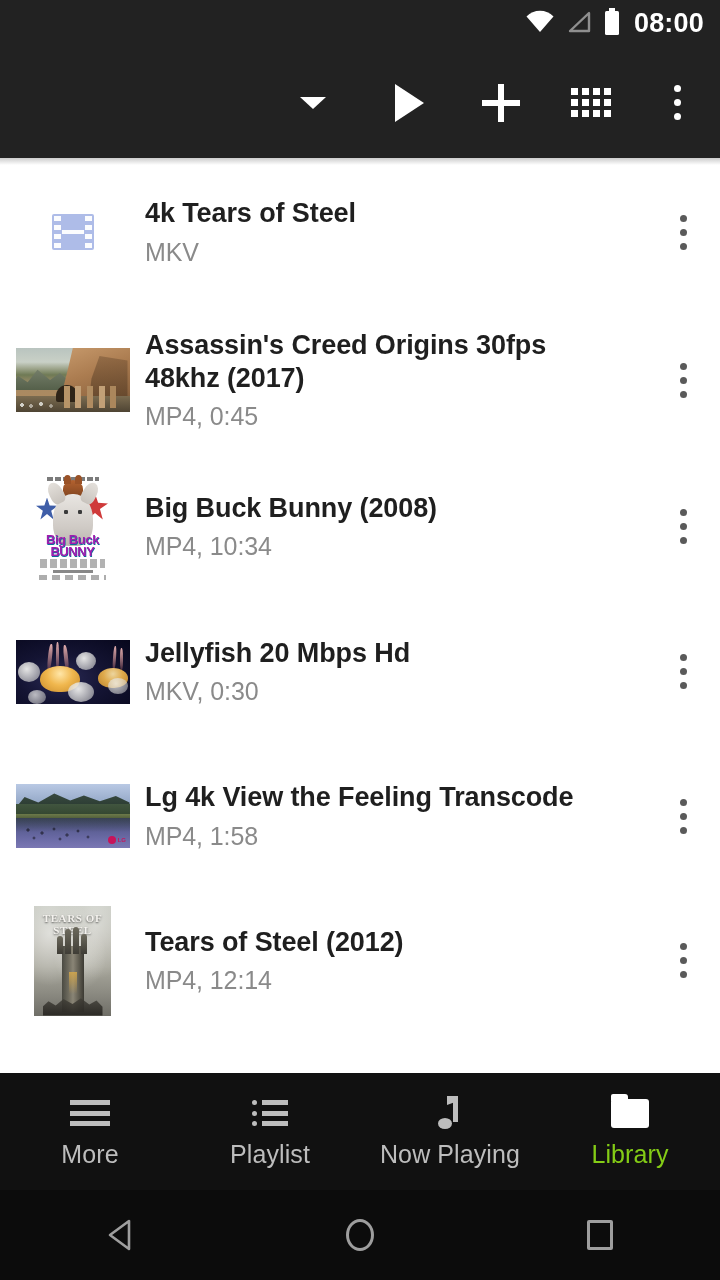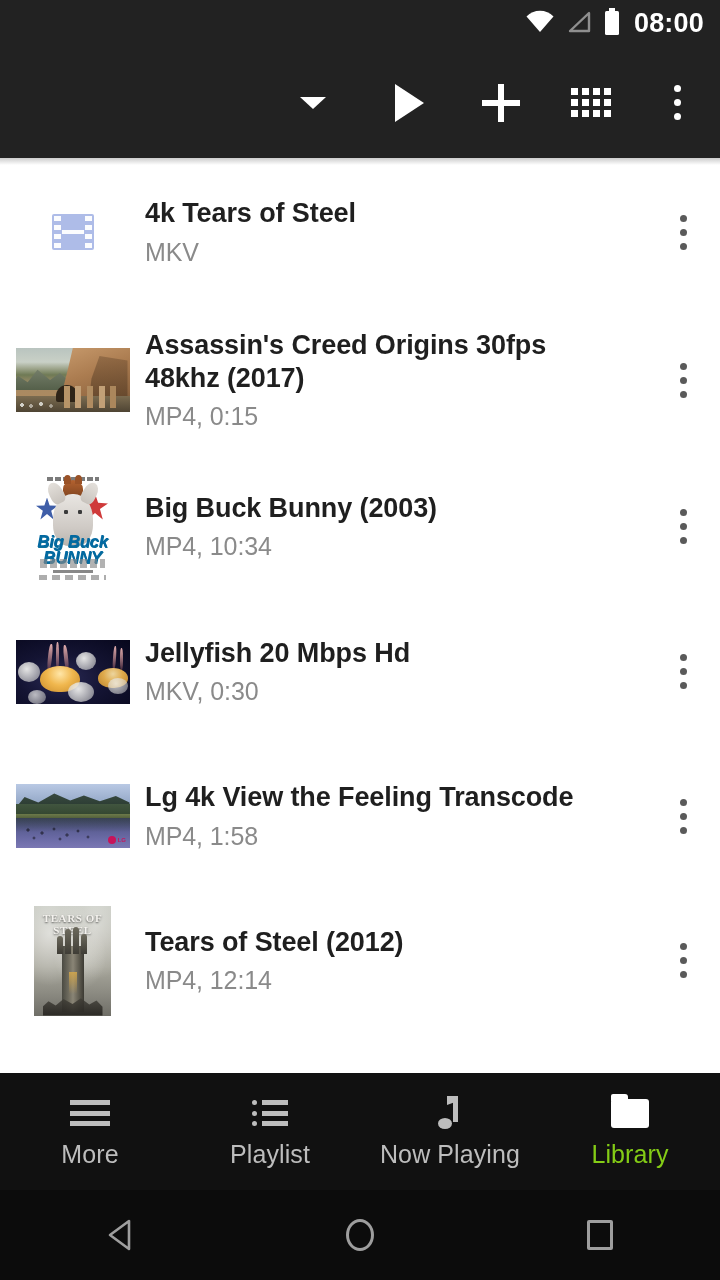--- a/index.html
+++ b/index.html
@@ -353,27 +353,26 @@
   .bbb-eyes {
     position: absolute; top: 16px; left: 50%; transform: translateX(-50%);
     width: 22px; height: 4px;
     background:
       radial-gradient(circle at 4px 2px, #3a3a3a 2px, transparent 2.4px),
       radial-gradient(circle at 18px 2px, #3a3a3a 2px, transparent 2.4px);
   }
   .bbb-title {
     position: absolute; left: 3px; right: 3px; top: 62px;
     text-align: center;
-    color: #0369a1;
-    font-size: 17px;
+    color: #a21caf;
+    font-size: 13px;
     font-weight: bold;
     line-height: 0.95;
     letter-spacing: -0.4px;
     text-shadow: 0.5px 0.5px 0 #0b6f9a;
-    font-style: italic;
   }
   .bbb-credits {
     position: absolute; left: 6px; right: 6px; bottom: 14px;
     height: 9px;
     background:
       repeating-linear-gradient(90deg,#888 0 7px, transparent 7px 10px),
       none;
     background-size: 100% 2px;
     background-repeat: repeat-y;
     background-position: 0 0, 0 4px;
@@ -735,21 +734,21 @@
           <span class="ac-cliff"></span>
           <span class="ac-cliff2"></span>
           <span class="ac-ground"></span>
           <span class="ac-cave"></span>
           <span class="ac-ruins"></span>
           <span class="ac-dots"></span>
         </span>
       </div>
       <div class="row-text">
         <div class="row-title">Assassin's Creed Origins 30fps 48khz (2017)</div>
-        <div class="row-sub">MP4, 0:15</div>
+        <div class="row-sub">MP4, 0:45</div>
       </div>
       <div class="row-menu">
         <span class="dots-vert dark">
             <i></i>
             <i></i>
             <i></i>
           </span>
       </div>
     </div>
 
@@ -766,21 +765,21 @@
             <span class="bbb-ear re"></span>
             <span class="bbb-eyes"></span>
           </span>
           <span class="bbb-title">Big Buck BUNNY</span>
           <span class="bbb-credits"></span>
           <span class="bbb-url"></span>
           <span class="bbb-logos"></span>
         </span>
       </div>
       <div class="row-text">
-        <div class="row-title">Big Buck Bunny (2003)</div>
+        <div class="row-title">Big Buck Bunny (2008)</div>
         <div class="row-sub">MP4, 10:34</div>
       </div>
       <div class="row-menu">
         <span class="dots-vert dark">
             <i></i>
             <i></i>
             <i></i>
           </span>
       </div>
     </div>

